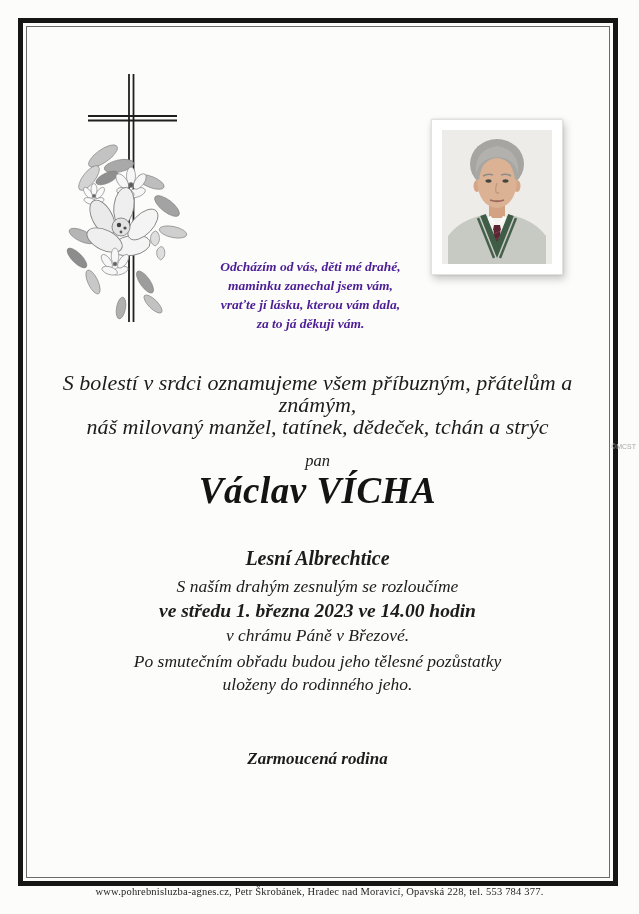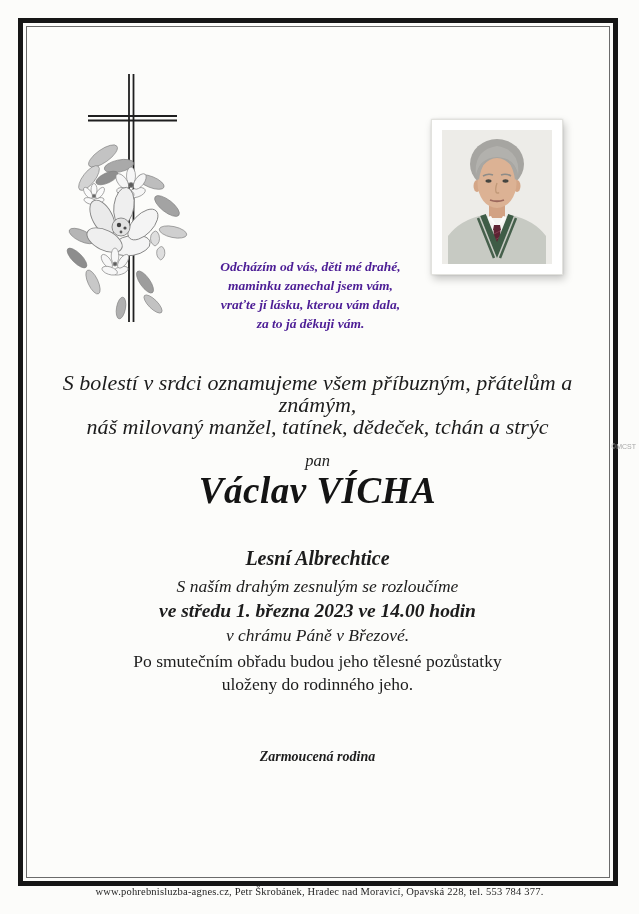--- a/index.html
+++ b/index.html
@@ -53,22 +53,22 @@
   .deceased-name{
     top:468px;
     font-style:italic;font-weight:bold;
     font-size:37px;line-height:46px;
     letter-spacing:.5px;
     color:#141414;
   }
   .residence{top:520px;font-style:italic;font-weight:bold;font-size:20px;margin-top:27px;}
   .farewell{top:575px;font-style:italic;font-size:17.5px;line-height:23px;}
   .farewell .strong-line{font-weight:bold;font-size:19.5px;line-height:26px;}
-  .burial{top:650px;font-size:17.5px;line-height:23px;}
-  .signature{top:749px;font-style:italic;font-weight:bold;font-size:14px;}
+  .burial{top:650px;font-style:italic;font-size:17.5px;line-height:23px;}
+  .signature{top:749px;font-style:italic;font-weight:bold;font-size:17px;}
   .footer{
     position:absolute;left:0;right:0;top:886px;
     text-align:center;
     font-size:10.5px;
     color:#242424;
     letter-spacing:.2px;
   }
   .watermark{
     position:absolute;right:3px;top:443px;
     font-size:7px;

